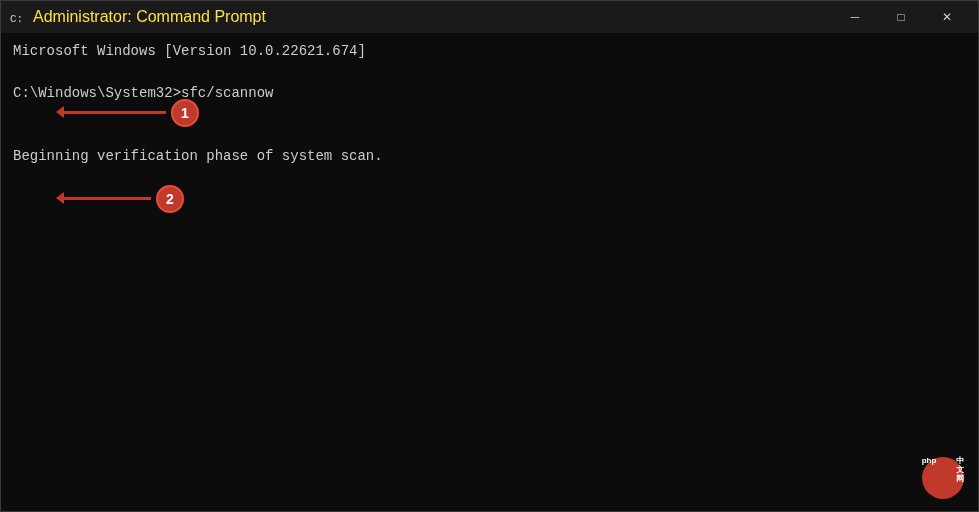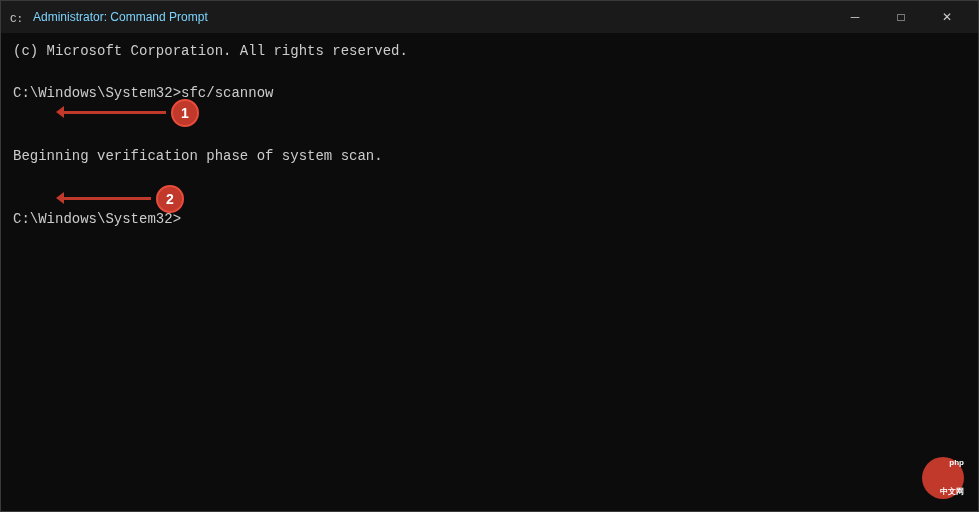--- a/index.html
+++ b/index.html
@@ -33,22 +33,22 @@
       margin-right: 8px;
       display: flex;
       align-items: center;
       justify-content: center;
     }
     .title-bar-icon svg {
       width: 16px;
       height: 16px;
     }
     .title-bar-text {
-      color: #7dd3fc;
-      font-size: 12px;
+      color: #fde047;
+      font-size: 16px;
       font-family: 'Segoe UI', Arial, sans-serif;
       flex: 1;
     }
     .title-bar-controls {
       display: flex;
       gap: 0;
     }
     .title-bar-btn {
       width: 46px;
       height: 32px;
@@ -105,23 +105,22 @@
       display: flex;
       align-items: center;
       gap: 4px;
     }
     .watermark-badge {
       background: #c0392b;
       border-radius: 50%;
       width: 42px;
       height: 42px;
       display: flex;
-      align-items: flex-end;
+      align-items: flex-start;
       justify-content: center;
-      flex-direction: column;
       gap: 20px;
     }
     .watermark-text {
       color: white;
       font-size: 8px;
       font-family: Arial, sans-serif;
       font-weight: bold;
       line-height: 1.1;
       text-align: center;
     }
@@ -140,29 +139,28 @@
     </div>
     <span class="title-bar-text">Administrator: Command Prompt</span>
     <div class="title-bar-controls">
       <button class="title-bar-btn">─</button>
       <button class="title-bar-btn">□</button>
       <button class="title-bar-btn close">✕</button>
     </div>
   </div>
 
   <div class="console-body">
-    <span class="console-line">(c) Microsoft Corporation. All rights reserved.</span>
+    <span class="console-line">Microsoft Windows [Version 10.0.22621.674]</span>
     <span class="console-line empty"></span>
     <span class="console-line">C:\Windows\System32&gt;sfc/scannow</span>
     <span class="console-line empty"></span>
     <span class="console-line empty"></span>
     <span class="console-line">Beginning verification phase of system scan.</span>
     <span class="console-line empty"></span>
     <span class="console-line empty"></span>
-    <span class="console-line">C:\Windows\System32&gt;</span>
 
     <div class="annotation-container" style="top: 66px; left: 170px;">
 
       <div style="position:absolute; left:-110px; top:12px; width:105px; height:2.5px; background:#c0392b;"></div>
 
       <div style="position:absolute; left:-115px; top:7px; width:0; height:0; border-top:6px solid transparent; border-bottom:6px solid transparent; border-right:8px solid #c0392b;"></div>
 
       <div class="annotation-badge" style="position:relative; left:0; top:0;">
         <span>1</span>
       </div>

